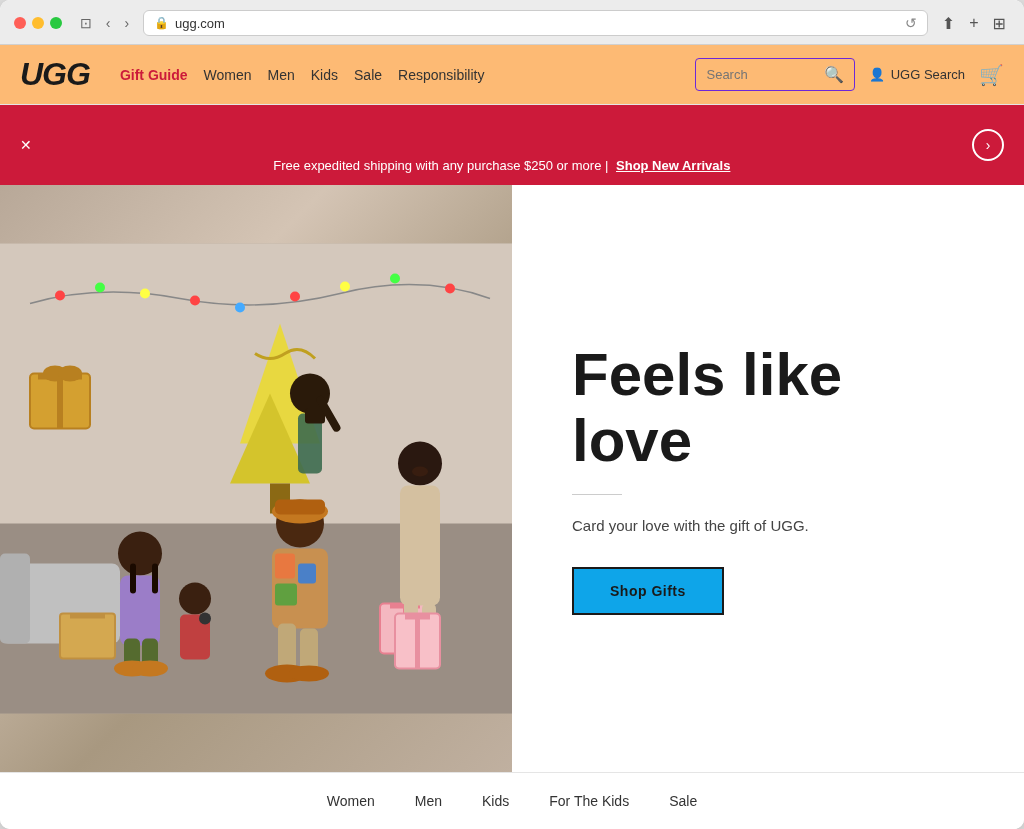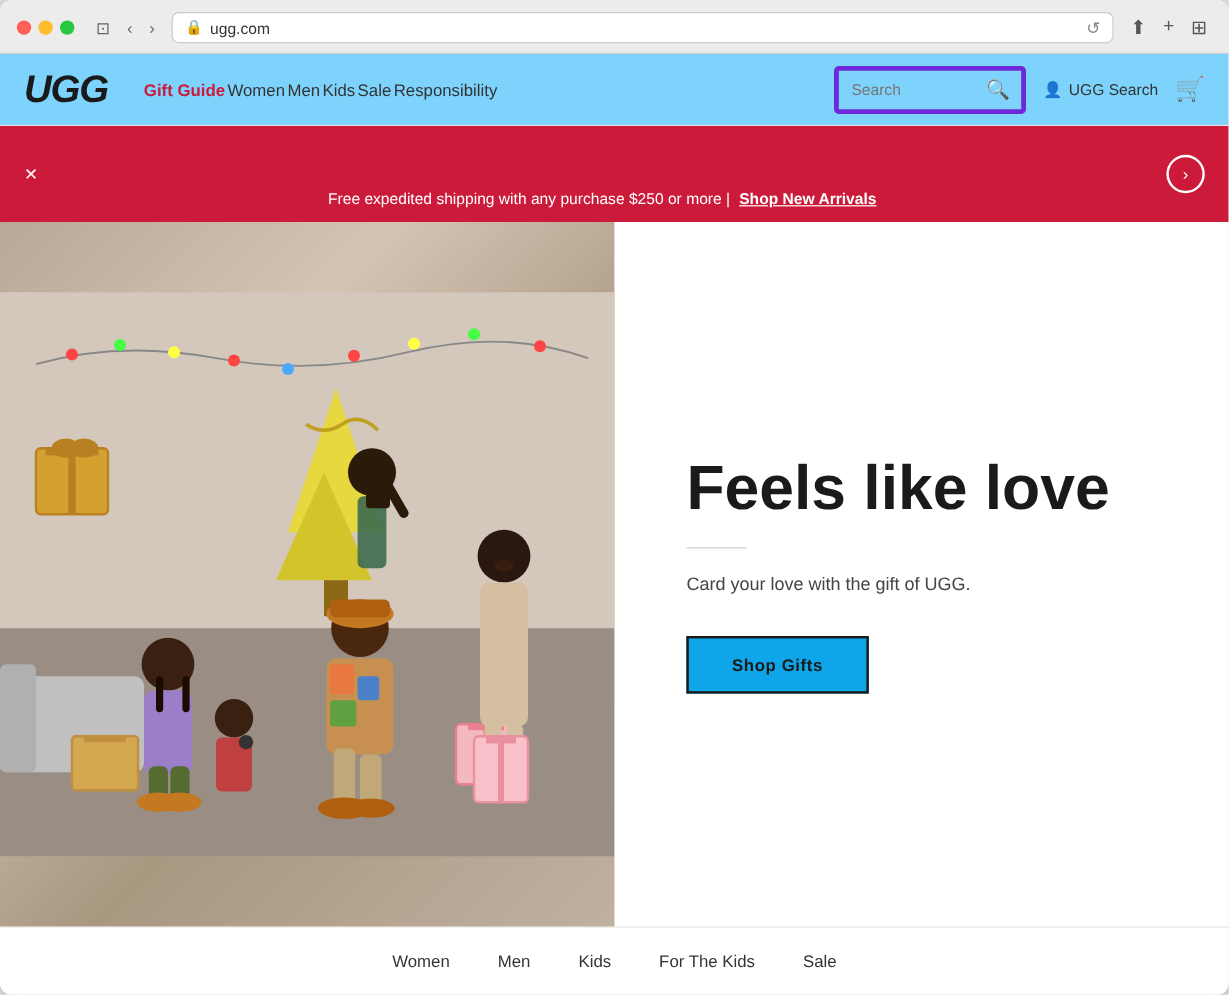--- a/index.html
+++ b/index.html
@@ -172,42 +172,42 @@
       cursor: pointer;
       font-size: 12px;
     }
 
     .flag-icon {
       font-size: 16px;
     }
 
     
     .main-nav {
-      background: #7dd3fc;
+      background: #fdba74;
       border-bottom: 1px solid #e5e5e5;
       display: flex;
       align-items: center;
       padding: 0 20px;
       height: 60px;
       gap: 20px;
     }
 
     .logo {
       font-size: 32px;
       font-weight: 900;
       color: #1a1a1a;
       letter-spacing: -1px;
       margin-right: 10px;
       font-style: italic;
     }
 
     .nav-links {
       display: flex;
       align-items: flex-end;
-      gap: 2px;
+      gap: 16px;
       flex: 1;
     }
 
     .nav-link {
       font-size: 14px;
       color: #333;
       cursor: pointer;
       text-decoration: none;
       padding: 4px 0;
     }
@@ -219,21 +219,21 @@
 
     .nav-right {
       display: flex;
       align-items: center;
       gap: 14px;
     }
 
     .search-box {
       display: flex;
       align-items: center;
-      border: 4px solid #6d28d9;
+      border: 1px solid #6d28d9;
       border-radius: 4px;
       padding: 6px 10px;
       gap: 10px;
       width: 160px;
     }
 
     .search-input {
       border: none;
       outline: none;
       font-size: 13px;
@@ -347,21 +347,21 @@
       width: 50%;
       display: flex;
       flex-direction: column;
       align-items: flex-start;
       justify-content: center;
       padding: 40px 60px;
       background: #fff;
     }
 
     .hero-title {
-      font-size: 52px;
+      font-size: 60px;
       font-weight: 900;
       color: #1a1a1a;
       line-height: 1.1;
       margin-bottom: 20px;
     }
 
     .hero-divider {
       width: 50px;
       height: 1px;
       background: #ccc;

